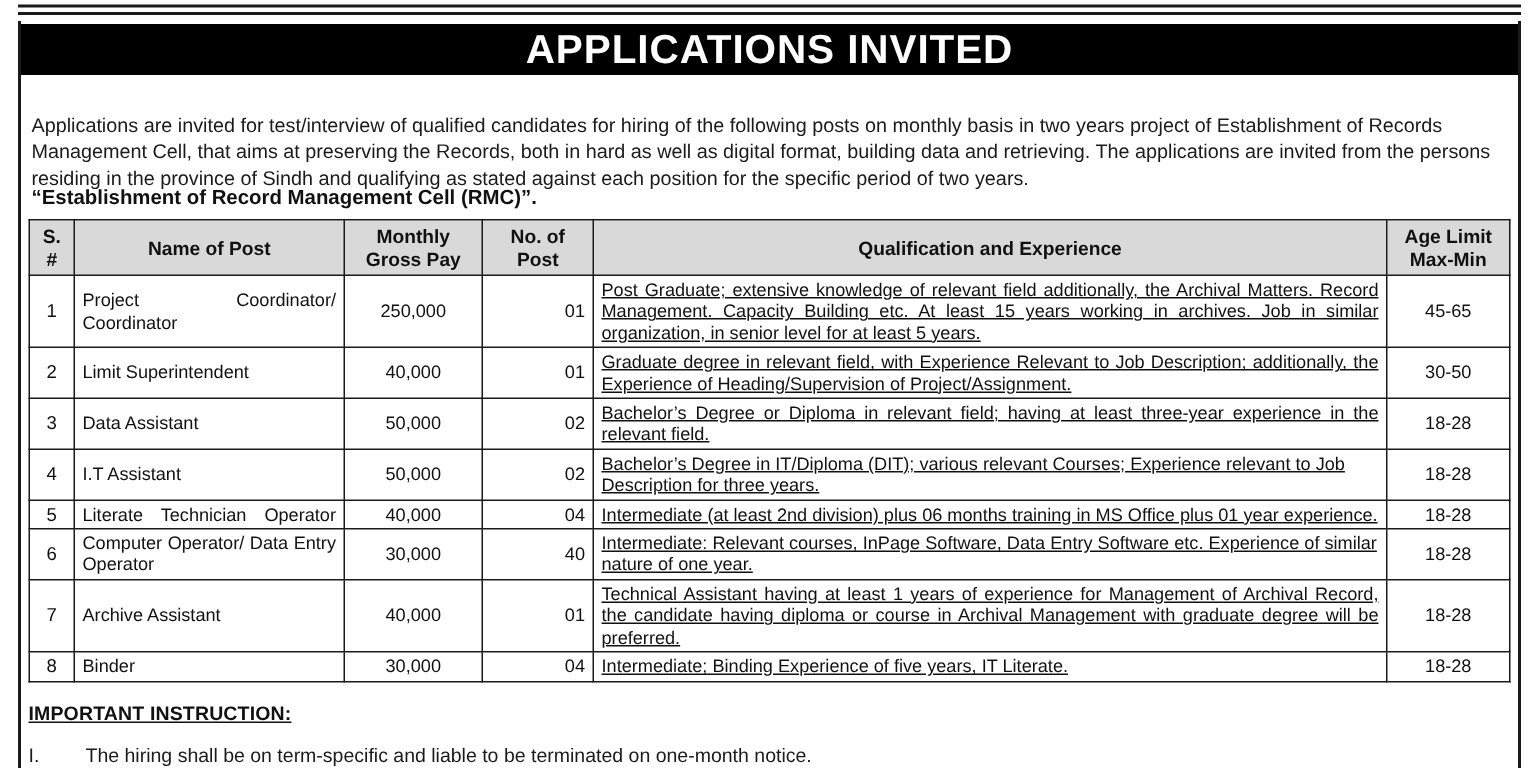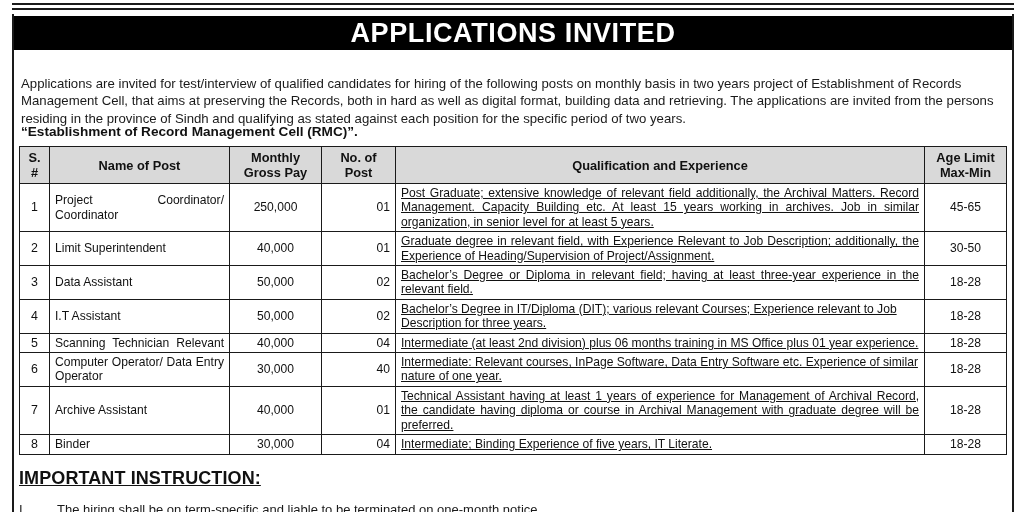--- a/index.html
+++ b/index.html
@@ -141,21 +141,21 @@
   td.age  { text-align: center; }
 
   
   .footer {
     position: absolute;
     left: 19px;
     right: 18px;
     top: 468px;
   }
   .imp-head {
-    font-size: 18px;
+    font-size: 13px;
     font-weight: bold;
     text-decoration: underline;
     color: #111111;
     letter-spacing: 0.1px;
   }
   .note-row {
     display: flex;
     margin-top: 13px;
     font-size: 13px;
     color: #1a1a1a;
@@ -244,21 +244,21 @@
         <tr>
           <td class="sn">4</td>
           <td class="post single">I.T Assistant</td>
           <td class="pay">50,000</td>
           <td class="num">02</td>
           <td class="qual nojust">Bachelor’s Degree in IT/Diploma (DIT); various relevant Courses; Experience relevant to Job Description for three years.</td>
           <td class="age">18-28</td>
         </tr>
         <tr>
           <td class="sn">5</td>
-          <td class="post">Scanning Technician Relevant</td>
+          <td class="post">Literate Technician Operator</td>
           <td class="pay">40,000</td>
           <td class="num">04</td>
           <td class="qual nojust">Intermediate (at least 2nd division) plus 06 months training in MS Office plus 01 year experience.</td>
           <td class="age">18-28</td>
         </tr>
         <tr>
           <td class="sn">6</td>
           <td class="post">Computer Operator/ Data Entry Operator</td>
           <td class="pay">30,000</td>
           <td class="num">40</td>

